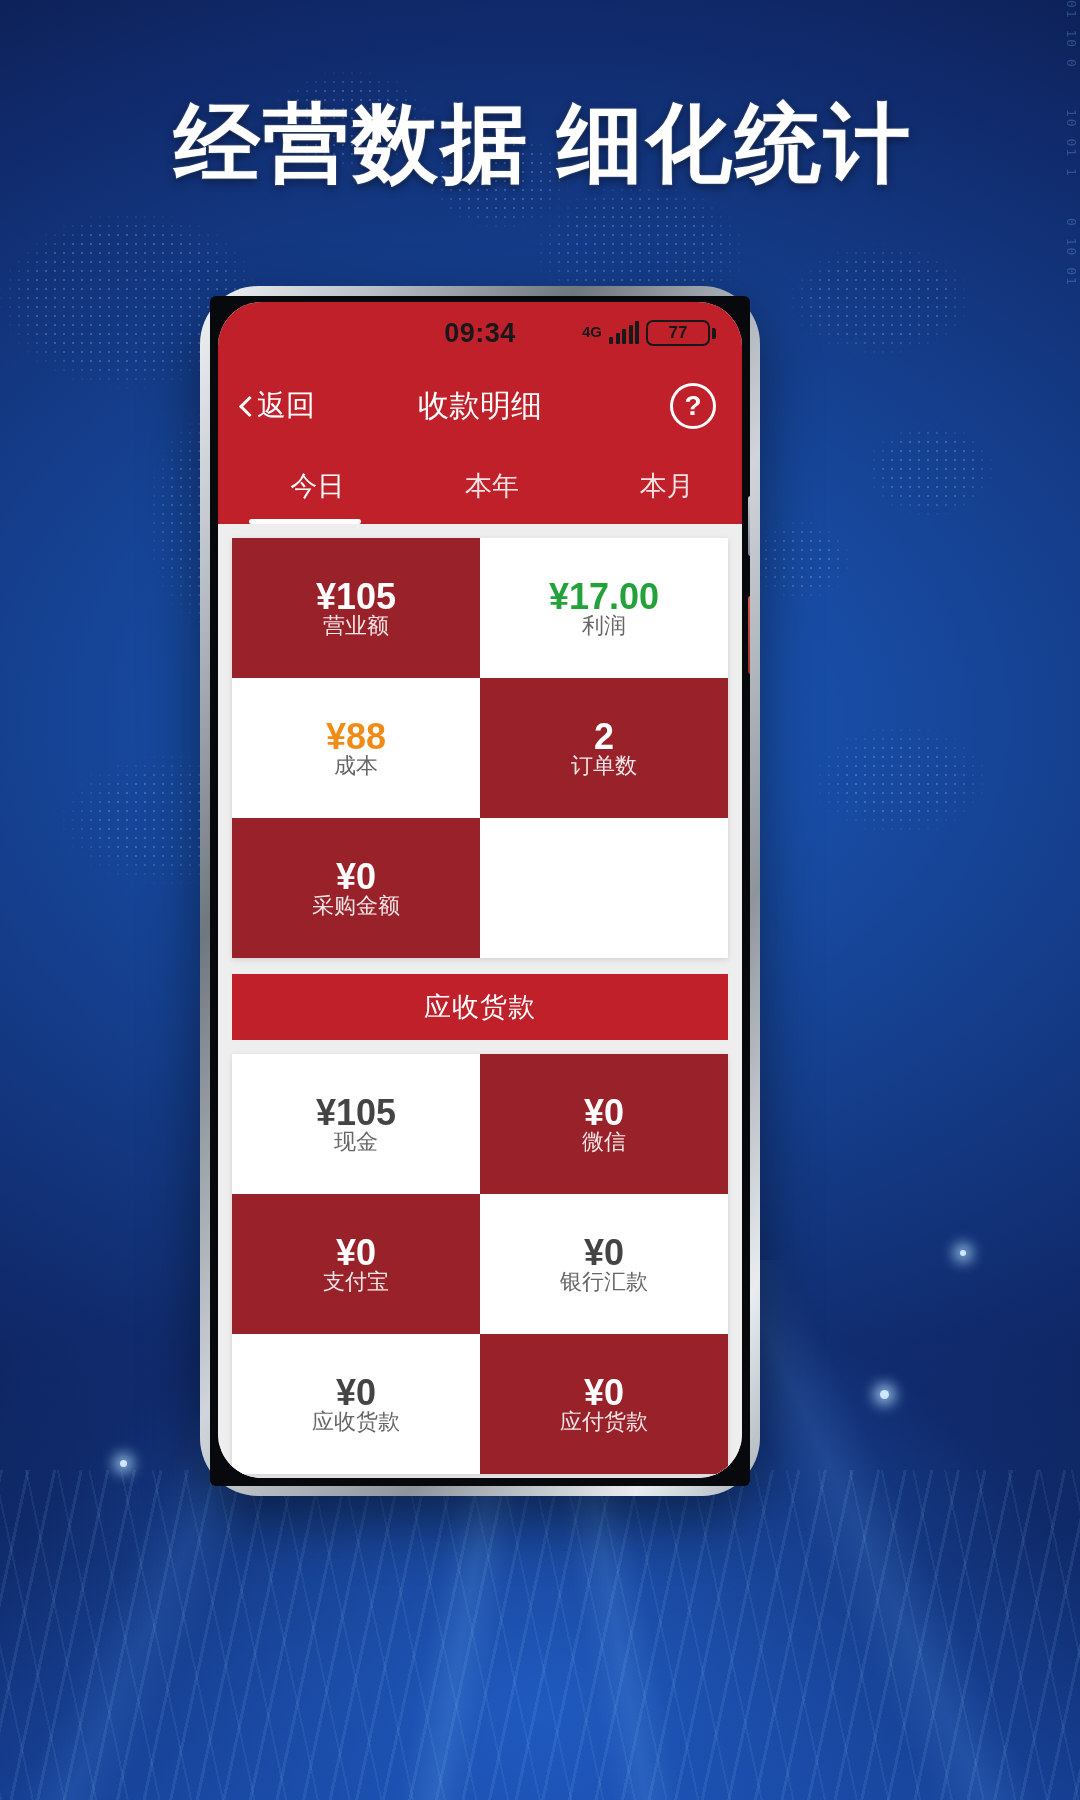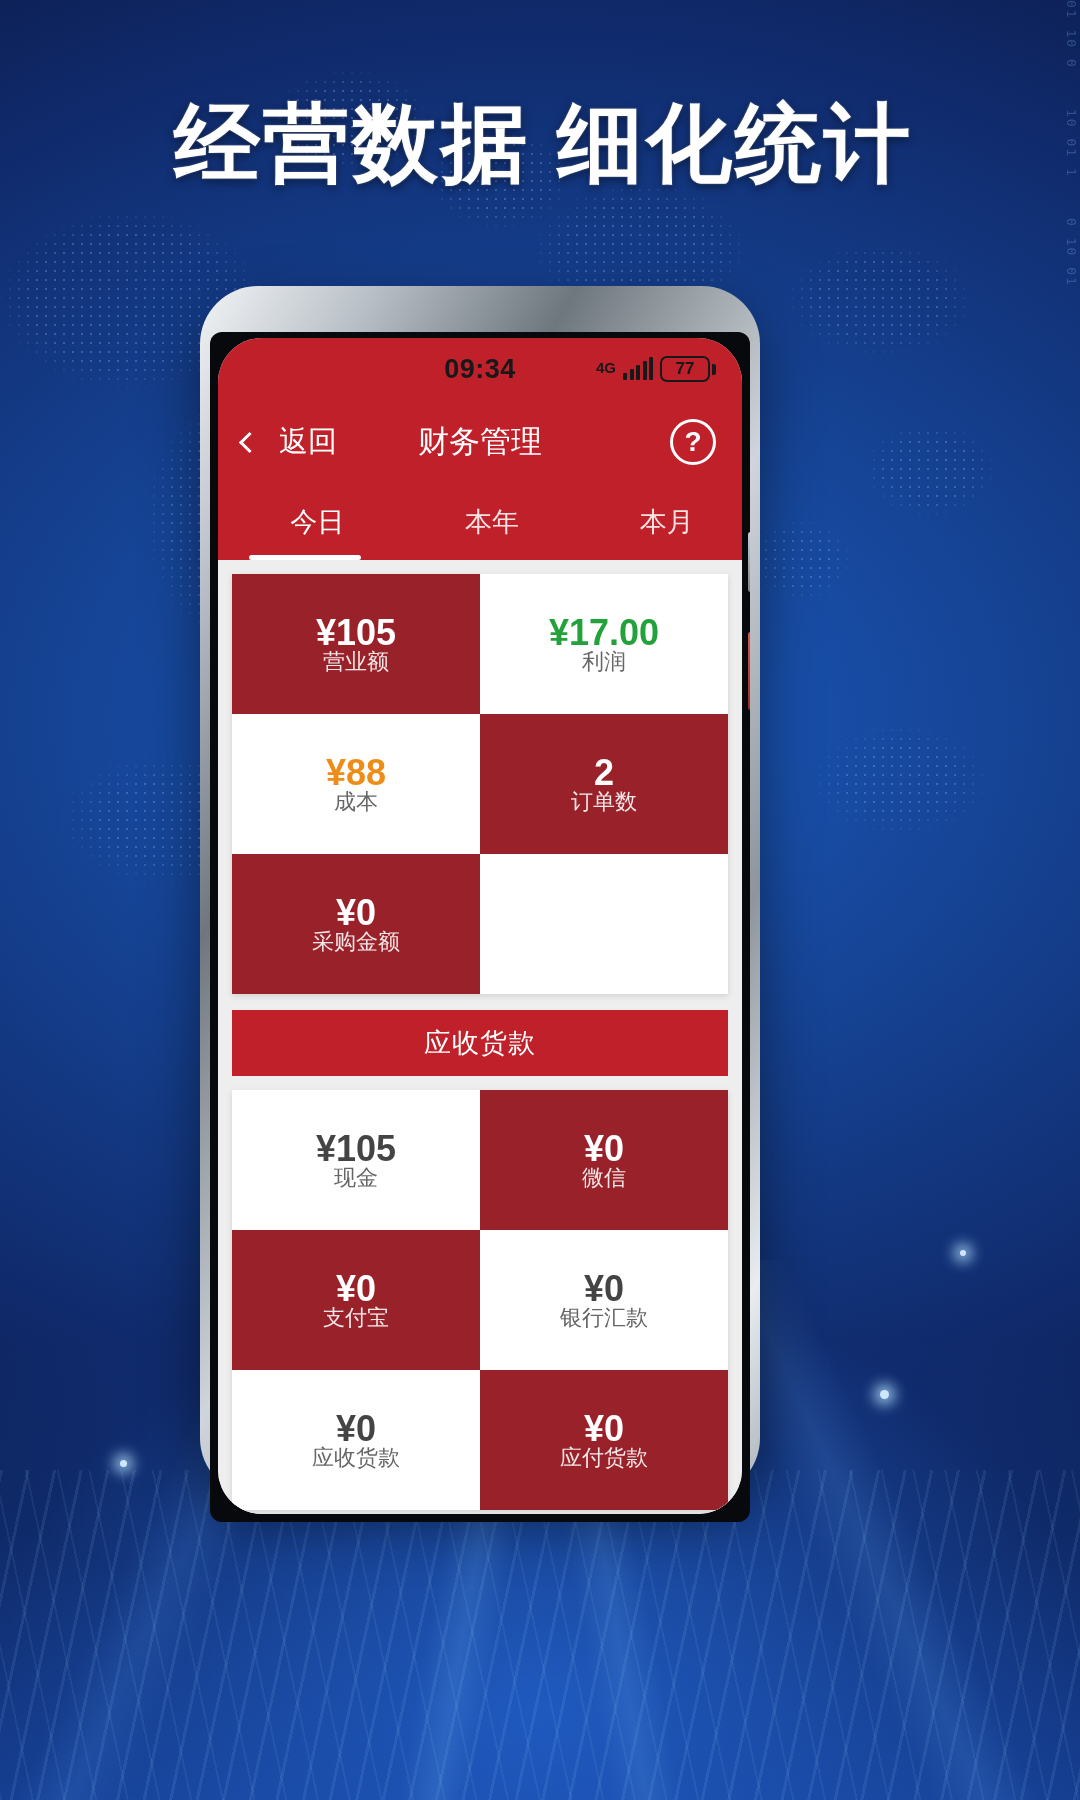--- a/index.html
+++ b/index.html
@@ -96,23 +96,22 @@
   .phone {
     position: absolute; left: 200px; top: 286px;
     width: 560px; height: 1210px;
     border-radius: 58px;
     background: linear-gradient(120deg,#f2f4f6 0%,#b8bfc6 14%,#6f777e 30%,#cfd5da 52%,#8d959c 72%,#e9edf0 90%,#aab2b9 100%);
     padding: 10px;
     box-shadow: 0 24px 60px rgba(0,0,0,.48);
   }
   .phone-inner {
     position: relative; width: 100%; height: 100%;
-    border-radius: 12px; background: #07090c; padding: 6px 8px 8px 8px;
+    border-radius: 6px; background: #07090c; padding: 6px 8px 8px 8px;
     overflow: hidden;
-    margin-top: 36px;
   }
   .screen {
     position: relative; width: 100%; height: 100%;
     border-radius: 44px; overflow: hidden;
     background: #efefef;
     display: flex; flex-direction: column;
   }
   
   .btn-side { position:absolute; right:-3px; width:5px; border-radius:3px;
     background: linear-gradient(180deg,#c8ced4,#7d858c); }
@@ -128,29 +127,29 @@
   }
   .sb-time { font-size: 27px; font-weight: 600; letter-spacing: .5px; }
   .sb-right { position: absolute; right: 26px; top: 50%; transform: translateY(-50%);
     display: flex; align-items: center; gap: 7px; }
   .sb-4g { font-size: 15px; font-weight: 700; line-height: 1; align-self: flex-start; margin-top: 4px;}
   .bars { display: flex; align-items: flex-end; gap: 2.5px; height: 22px; }
   .bars i { width: 4px; background: #17181a; border-radius: 1px; display:block; }
   .bars i:nth-child(1){height:7px}.bars i:nth-child(2){height:11px}
   .bars i:nth-child(3){height:15px}.bars i:nth-child(4){height:19px}.bars i:nth-child(5){height:23px}
   .battery { display:flex; align-items:center; }
-  .batt-body { width: 50px; height: 26px; border: 2.5px solid #17181a; border-radius: 7px;
+  .batt-body { width: 64px; height: 26px; border: 2.5px solid #17181a; border-radius: 7px;
     display:flex; align-items:center; justify-content:center; font-size:17px; font-weight:700; }
   .batt-cap { width: 4px; height: 11px; background: #17181a; border-radius: 0 2px 2px 0; margin-left: 2px; }
 
   .navbar {
     background: #c0202a; height: 84px; flex: 0 0 84px;
     display: flex; align-items: center; position: relative; color: #fff;
   }
-  .nav-back { display: flex; align-items: center; gap: 22px; margin-left: 24px; cursor: pointer; }
+  .nav-back { display: flex; align-items: center; gap: 0; margin-left: 24px; cursor: pointer; }
   .chev { width: 15px; height: 15px; border-left: 3.5px solid #fff; border-bottom: 3.5px solid #fff;
     transform: rotate(45deg); }
   .nav-back-label { font-size: 29px; }
   .nav-title { position: absolute; left: 0; right: 0; text-align: center;
     font-size: 31px; font-weight: 500; pointer-events: none; }
   .help-btn { position: absolute; right: 26px; width: 46px; height: 46px; border-radius: 50%;
     border: 3px solid #fff; color: #fff; font-size: 28px; font-weight: 600;
     display: flex; align-items: center; justify-content: center; cursor: pointer; }
 
   .tabs {
@@ -239,21 +238,21 @@
               <span class="batt-cap"></span>
             </span>
           </div>
         </div>
 
         <div class="navbar">
           <div class="nav-back">
             <span class="chev"></span>
             <span class="nav-back-label">返回</span>
           </div>
-          <div class="nav-title">财务管理</div>
+          <div class="nav-title">收款明细</div>
           <div class="help-btn">?</div>
         </div>
 
         <div class="tabs">
           <div class="tab active">今日</div>
           <div class="tab">本年</div>
           <div class="tab">本月</div>
         </div>
 
         <div class="content">

